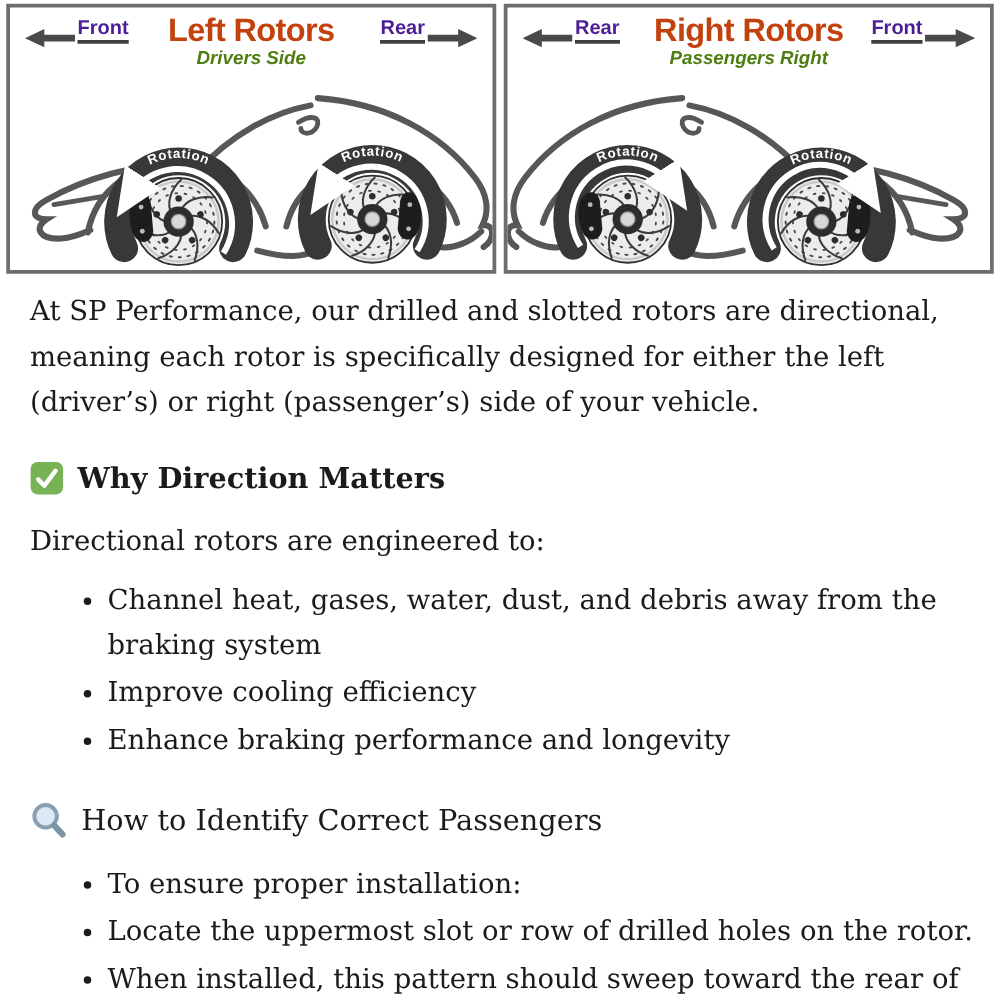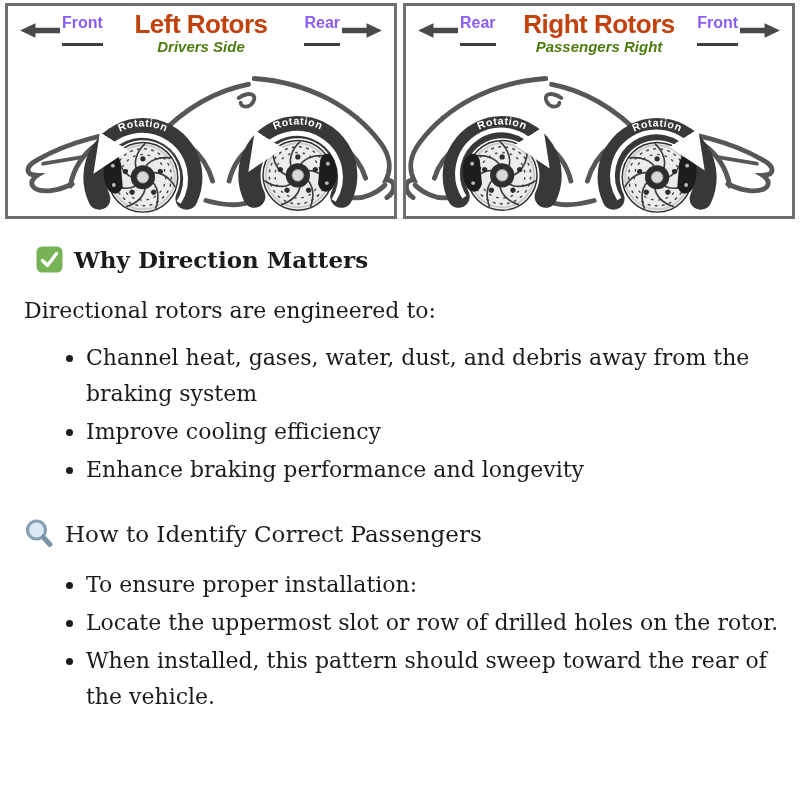--- a/index.html
+++ b/index.html
@@ -8,33 +8,33 @@
   
   .diagram{display:flex;gap:6px;margin:3px 5px 0 5px;}
   .panel{flex:1;border:3px solid #6e6e6e;background:#fff;box-sizing:border-box;}
   .panel-header{position:relative;text-align:center;padding-top:5px;height:52px;
     font-family:"Liberation Sans",sans-serif;}
   .panel-title{font-size:26px;font-weight:bold;letter-spacing:-0.5px;color:#c2410c;line-height:1.05;}
   .panel-subtitle{font-size:15px;font-weight:bold;font-style:italic;color:#4d7c0f;margin-top:0px;}
   .dir{position:absolute;top:9px;display:flex;align-items:flex-start;gap:2px;}
   .dir-left{left:12px;}
   .dir-right{right:12px;}
-  .dir-word{font-size:16px;font-weight:bold;color:#8b5cf6;border-bottom:3px solid #3f3f3f;
-    line-height:1.05;padding-bottom:11px;}
+  .dir-word{font-size:16px;font-weight:bold;color:#4c1d95;border-bottom:3px solid #3f3f3f;
+    line-height:1.05;padding-bottom:0px;}
   .dir svg{margin-top:7px;}
   .car-svg{display:block;width:100%;height:153px;}
 
   
   .rot{fill:#ffffff;font-family:"Liberation Sans",sans-serif;font-size:11px;font-weight:bold;letter-spacing:0.6px;}
   .rotarrow{stroke:#ffffff;stroke-width:5;fill:none;}
 
   
   .article{padding:0 20px 0 24px;}
   .intro{font-size:22px;line-height:36.5px;margin:13px 0 0 0;max-width:740px;}
-  .h-row{display:flex;align-items:center;gap:11px;margin:27px 0 0 12px;}
+  .h-row{display:flex;align-items:center;gap:11px;margin:27px 0 0 0;}
   .h-bold{font-size:23px;font-weight:bold;}
   .h-reg{font-size:23px;font-weight:normal;margin:30px 0 0 0;}
   .lead{font-size:22px;margin:25px 0 16px 0;}
   ul{margin:17px 0 0 0;padding:0 0 0 62px;}
   li{font-size:22px;line-height:36px;margin:0 0 2px 0;max-width:700px;}
   li::marker{color:#1b1b1b;}
   .icon-badge{flex:0 0 auto;display:inline-flex;}
 </style>
 </head>
 <body>
@@ -157,20 +157,21 @@
       <g transform="translate(255,118)">
         <use href="#arr-cw"></use>
         <text class="rot" text-anchor="middle"><textPath href="#tarc" startOffset="50%">Rotation</textPath></text>
       </g>
     </svg>
   </div>
 </div>
 
 <div class="article">
 
+  <p class="intro">At SP Performance, our drilled and slotted rotors are directional, meaning each rotor is specifically designed for either the left (driver’s) or right (passenger’s) side of your vehicle.</p>
 
   <div class="h-row">
     <span class="icon-badge">
       <svg width="27" height="27" viewBox="0 0 27 27">
         <rect x="0.5" y="0.5" width="26" height="26" rx="5.5" fill="#77b255"></rect>
         <path d="M6.5 14.5 L11.5 19.5 L20.5 7.5" fill="none" stroke="#ffffff" stroke-width="3.4" stroke-linecap="round" stroke-linejoin="round"></path>
       </svg>
     </span>
     <span class="h-bold">Why Direction Matters</span>
   </div>

